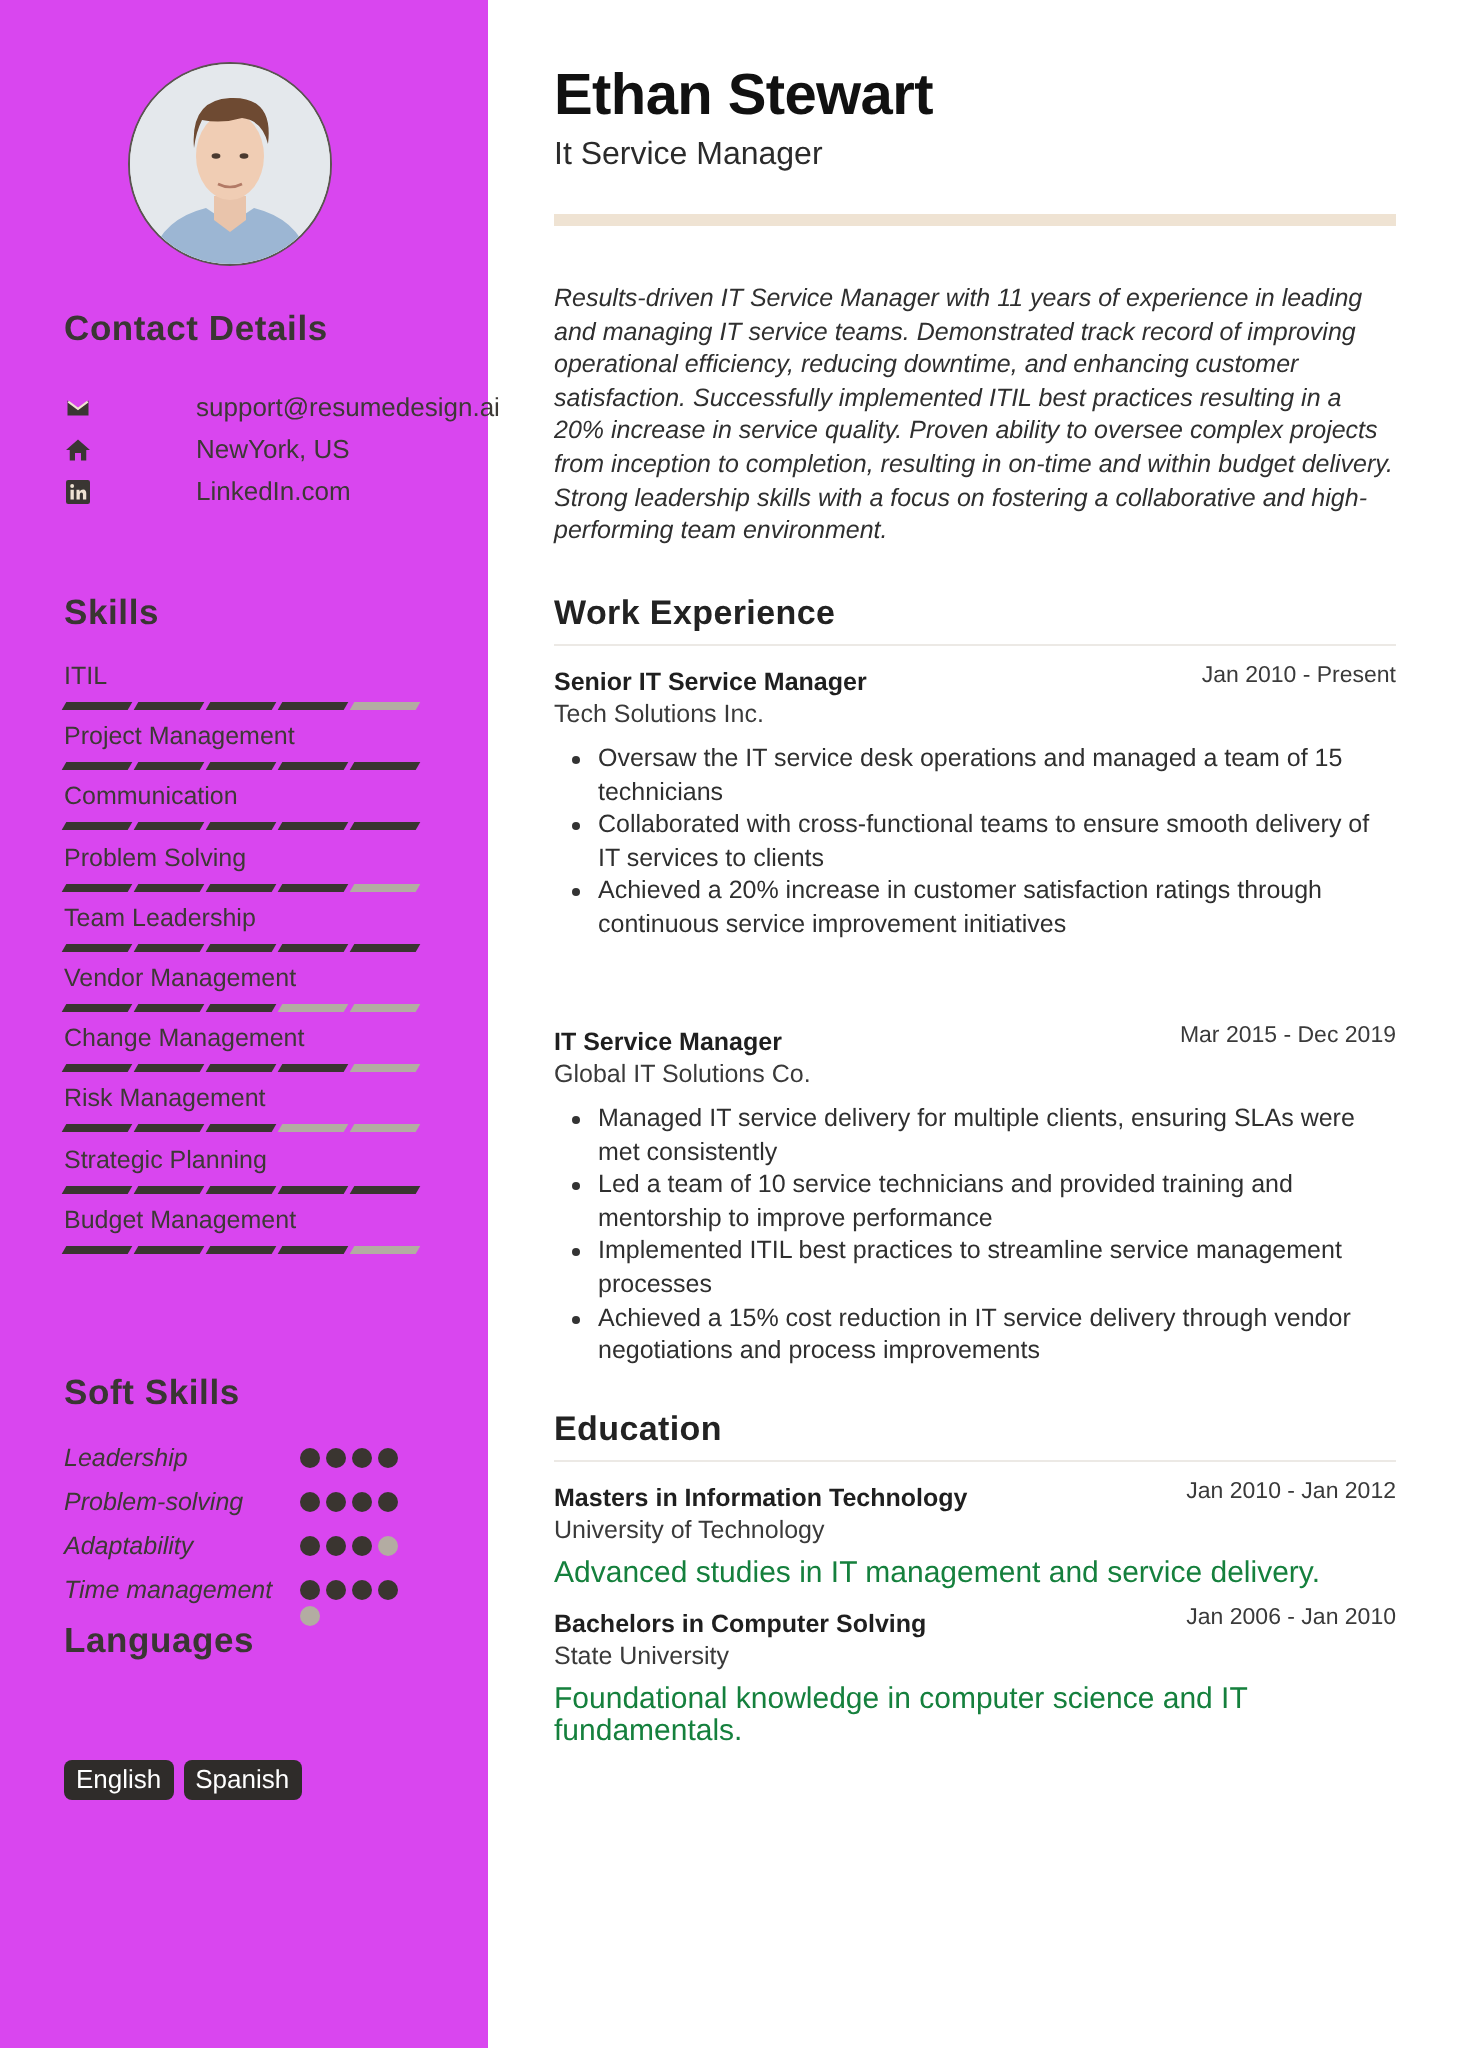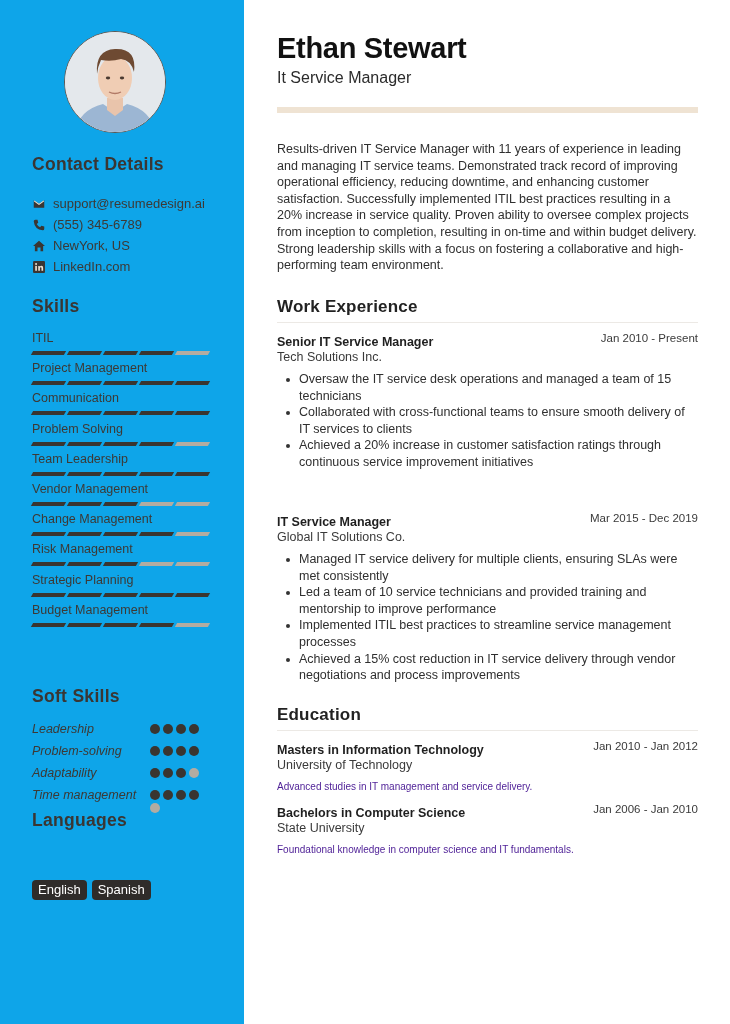--- a/index.html
+++ b/index.html
@@ -1,35 +1,35 @@
 <!DOCTYPE html>
 <html><head>
 <meta charset="utf-8">
 <style>
   * { box-sizing: border-box; margin: 0; padding: 0; }
   html, body { width: 730px; height: 1024px; overflow: hidden; background: #ffffff; }
   body { font-family: "Liberation Sans", "DejaVu Sans", sans-serif; color: #2b2b2b; position: relative; }
 
   .sidebar {
     position: absolute; left: 0; top: 0; width: 244px; height: 1024px;
-    background: #0ea5e9;
+    background: #d946ef;
   }
   .photo {
     position: absolute; left: 64px; top: 31px; width: 102px; height: 102px;
     border-radius: 50%; border: 1.5px solid #5a5550; overflow: hidden;
     background: #e6eaee;
   }
   .photo svg { width: 100%; height: 100%; display: block; }
 
   .side-h {
     position: absolute; left: 32px; font-size: 17.5px; font-weight: bold;
     color: #3a3633; letter-spacing: 0.3px;
   }
   .contact-list { position: absolute; left: 32px; top: 193px; }
-  .contact-item { display: flex; align-items: center; height: 21px; font-size: 13px; color: #3d3935; }
+  .contact-item { display: flex; align-items: center; height: 21px; font-size: 13px; color: #3d3935; gap: 45px; }
   .contact-item .ico { width: 13px; height: 13px; margin-right: 8px; display: inline-flex; align-items: center; justify-content: center; }
   .contact-item .ico svg { width: 12px; height: 12px; fill: #3a3633; }
 
   .skills { position: absolute; left: 32px; top: 331px; width: 180px; }
   .skill { height: 30.2px; }
   .skill-label { font-size: 12.5px; color: #3d3935; line-height: 15px; display: block; }
   .bars { display: flex; gap: 3px; margin-top: 5px; }
   .bar { width: 33px; height: 4px; transform: skewX(-30deg); background: #3a3530; }
   .bar.off { background: #b3aca2; }
 
@@ -40,34 +40,34 @@
   .dot { width: 10px; height: 10px; border-radius: 50%; background: #3a3530; }
   .dot.off { background: #b3aca2; }
 
   .langs { position: absolute; left: 32px; top: 880px; display: flex; gap: 5px; }
   .lang { background: #2f2c2a; color: #ffffff; font-size: 13px; padding: 2px 6px 3px; border-radius: 4px; }
 
   .main { position: absolute; left: 277px; top: 0; width: 421px; }
   .name { position: absolute; left: 0; top: 32px; font-size: 29px; font-weight: bold; color: #111; letter-spacing: -0.3px; }
   .title { position: absolute; left: 0; top: 69px; font-size: 16px; color: #2b2b2b; }
   .accent-rule { position: absolute; left: 0; top: 107px; width: 421px; height: 6px; background: #efe3d3; }
-  .summary { position: absolute; left: 0; top: 141px; width: 421px; font-size: 12.5px; line-height: 16.6px; color: #2f2f2f; }
+  .summary { position: absolute; left: 0; top: 141px; width: 421px; font-size: 12.5px; line-height: 16.6px; color: #2f2f2f; font-style: italic; }
 
   .sec-h { position: absolute; left: 0; font-size: 17px; font-weight: bold; color: #222; letter-spacing: 0.2px; }
   .sec-rule { position: absolute; left: 0; width: 421px; height: 1px; background: #ece9e5; }
 
   .entry { position: absolute; left: 0; width: 421px; }
   .entry-head { position: relative; height: 17px; }
   .role { font-size: 12.5px; font-weight: bold; color: #1f1f1f; }
   .dates { position: absolute; right: 0; top: 0; font-size: 11.5px; color: #3a3a3a; }
   .org { font-size: 12.5px; color: #3a3a3a; line-height: 16px; }
   .bullets { list-style: none; margin-top: 6px; }
   .bullets li { position: relative; padding-left: 22px; font-size: 12.5px; line-height: 16.6px; color: #2f2f2f; }
   .bullets li::before { content: ""; position: absolute; left: 9px; top: 7px; width: 4px; height: 4px; border-radius: 50%; background: #333; }
-  .edu-desc { font-size: 10px; color: #4c1d95; margin-top: 6px; line-height: 16px; }
+  .edu-desc { font-size: 15px; color: #15803d; margin-top: 6px; line-height: 16px; }
 </style>
 </head>
 <body>
 
 <aside class="sidebar">
   <div class="photo">
     <svg viewBox="0 0 100 100">
       <rect width="100" height="100" fill="#e4e8ec"></rect>
       <path d="M10 100 Q14 78 38 72 L50 80 L62 72 Q86 78 90 100 Z" fill="#9cb6d3"></path>
       <path d="M42 66 L58 66 L58 78 L50 84 L42 78 Z" fill="#e9c4ab"></path>
@@ -86,28 +86,20 @@
         <svg viewBox="0 0 16 16">
             <path d="M1 3h14v10H1z M1 3l7 5 7-5" fill="#3a3633"></path>
             <path d="M1.5 3.8 L8 8.6 L14.5 3.8" stroke="#efe3d3" stroke-width="1.4" fill="none"></path>
           </svg>
       </span>
       <span>support@resumedesign.ai</span>
     </div>
     <div class="contact-item">
       <span class="ico">
         <svg viewBox="0 0 16 16">
-            <path d="M3 1 L6 1 L7 5 L5 6.5 Q6.5 9.5 9.5 11 L11 9 L15 10 L15 13 Q15 15 13 15 Q2 14 1 3 Q1 1 3 1 Z"></path>
-          </svg>
-      </span>
-      <span>(555) 345-6789</span>
-    </div>
-    <div class="contact-item">
-      <span class="ico">
-        <svg viewBox="0 0 16 16">
             <path d="M8 1 L16 8 L13.5 8 L13.5 15 L10 15 L10 10 L6 10 L6 15 L2.5 15 L2.5 8 L0 8 Z"></path>
           </svg>
       </span>
       <span>NewYork, US</span>
     </div>
     <div class="contact-item">
       <span class="ico">
         <svg viewBox="0 0 16 16">
             <rect x="0" y="0" width="16" height="16" rx="1.5"></rect>
             <rect x="3" y="6.5" width="2.2" height="6.5" fill="#efe3d3"></rect>
@@ -315,19 +307,19 @@
     <div class="entry-head">
       <span class="role">Masters in Information Technology</span>
       <span class="dates">Jan 2010 - Jan 2012</span>
     </div>
     <div class="org">University of Technology</div>
     <div class="edu-desc">Advanced studies in IT management and service delivery.</div>
   </div>
 
   <div class="entry" style="top:803px;">
     <div class="entry-head">
-      <span class="role">Bachelors in Computer Science</span>
+      <span class="role">Bachelors in Computer Solving</span>
       <span class="dates">Jan 2006 - Jan 2010</span>
     </div>
     <div class="org">State University</div>
     <div class="edu-desc">Foundational knowledge in computer science and IT fundamentals.</div>
   </div>
 </main>
 
 </body></html>

